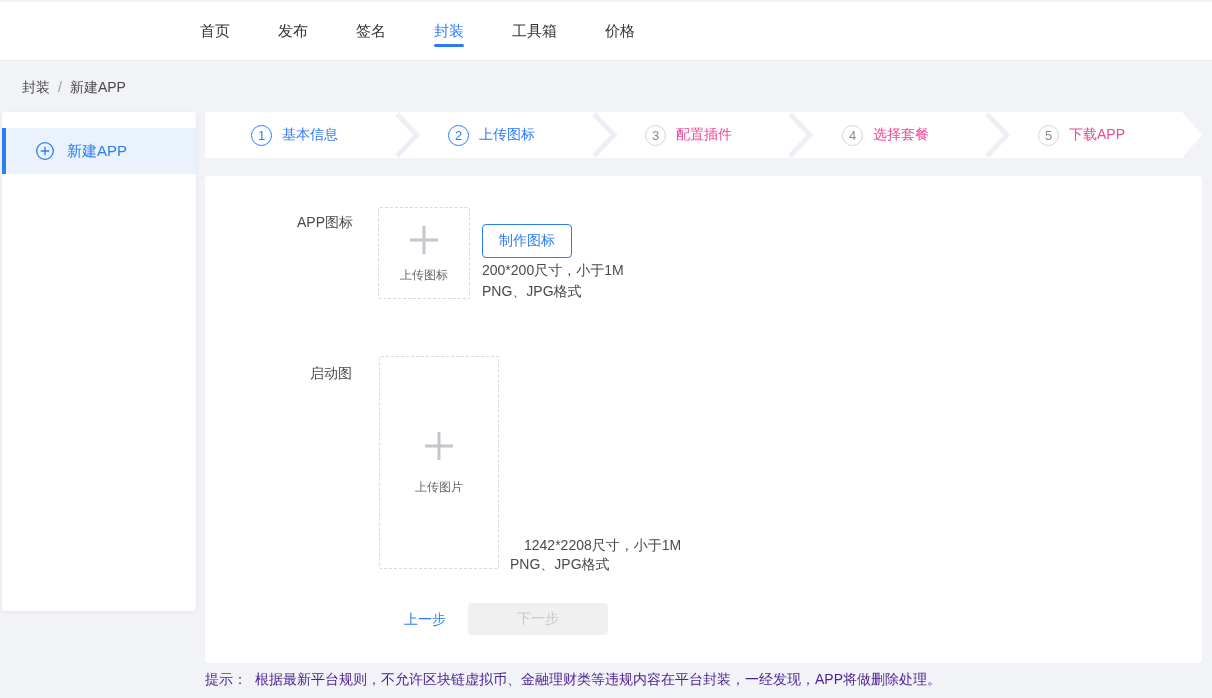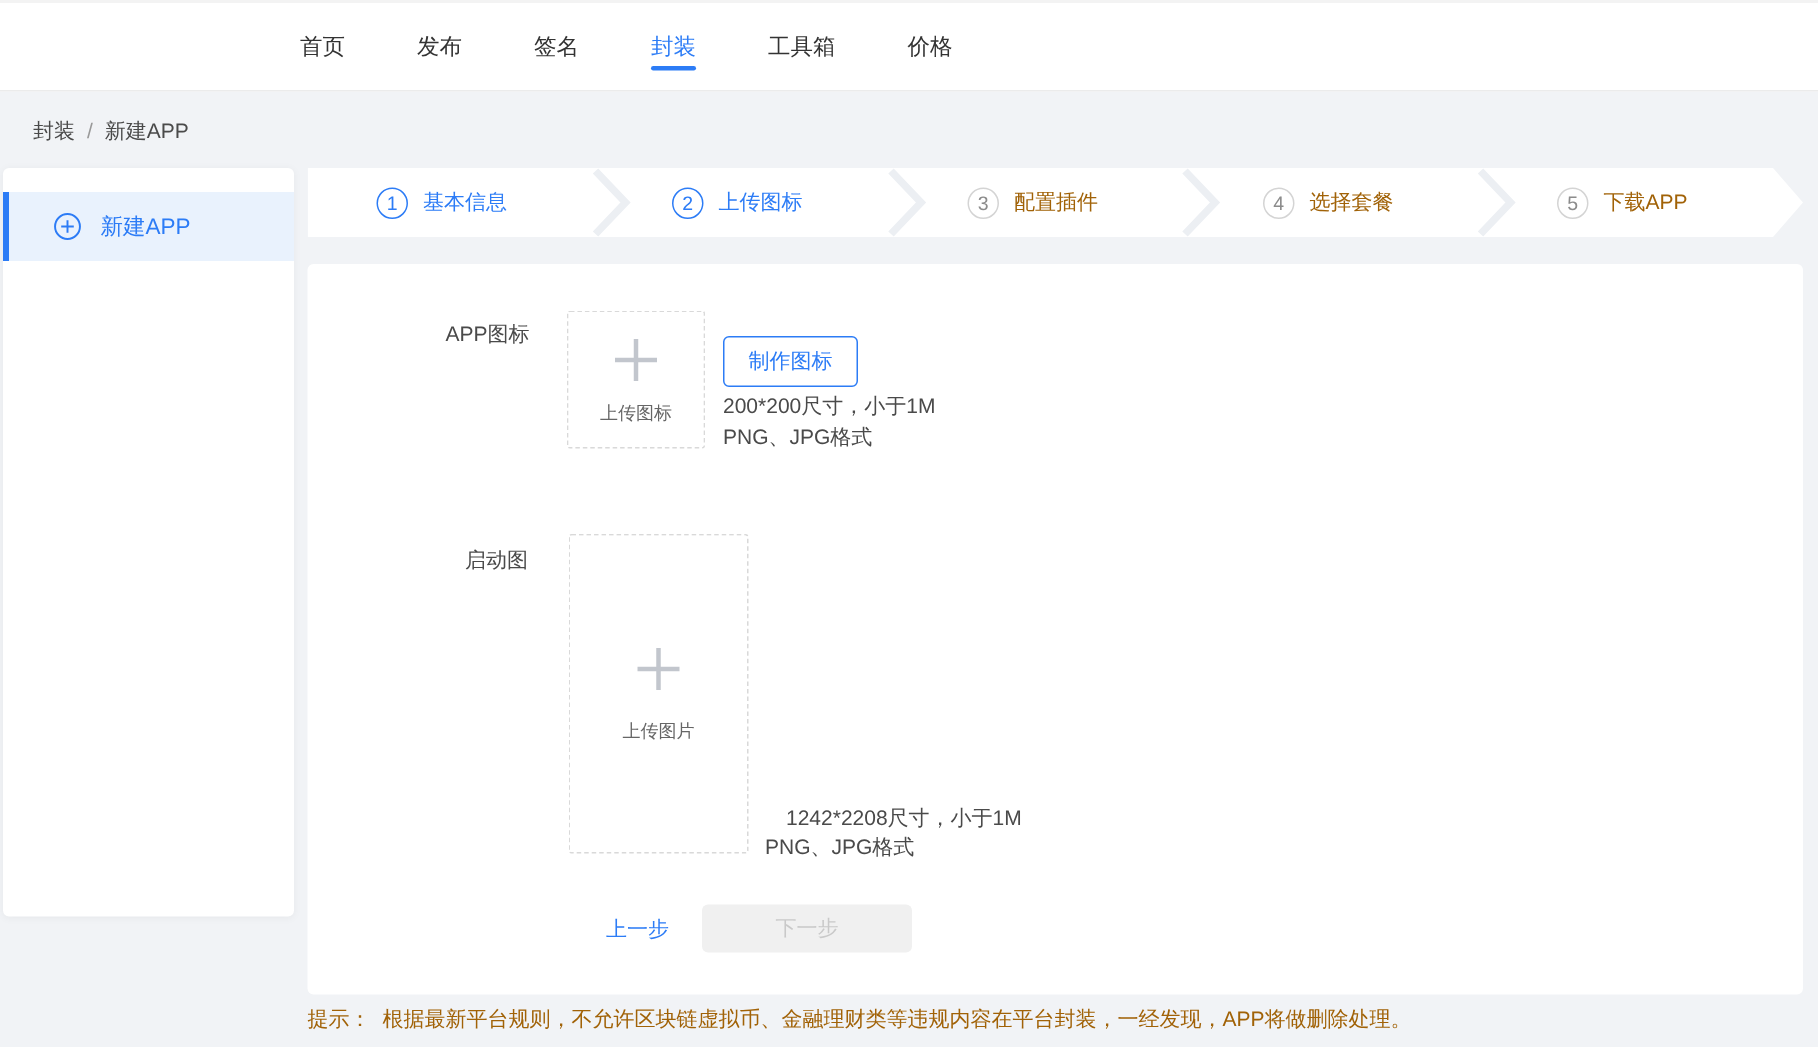--- a/index.html
+++ b/index.html
@@ -32,41 +32,41 @@
   .side-item + .side-item { margin-top:15px; }
   .side-icon { display:flex; align-items:center; }
 
   
   .stepbar { position:absolute; left:205px; top:112px; width:997px; height:46px; background:#fff;
              clip-path:polygon(0 0, 977px 0, 997px 23px, 977px 46px, 0 46px); }
   .chevrons { position:absolute; left:0; top:0; }
   .step { position:absolute; top:0; height:46px; display:flex; align-items:center; }
   .step-num { width:21px; height:21px; border-radius:50%; border:1px solid #d4d4d4; color:#8c8c8c;
               font-size:13px; display:flex; align-items:center; justify-content:center; background:#fff; }
-  .step-lbl { margin-left:10px; font-size:14px; color:#a16207; }
+  .step-lbl { margin-left:10px; font-size:14px; color:#ec4899; }
   .step.active .step-num { border-color:#2c7cf6; color:#2c7cf6; }
   .step.active .step-lbl { color:#2c7cf6; }
   .s1{left:46px;} .s2{left:243px;} .s3{left:440px;} .s4{left:637px;} .s5{left:833px;}
 
   
   .card { position:absolute; left:205px; top:176px; width:997px; height:487px; background:#fff; border-radius:4px; }
   .fld-label { position:absolute; font-size:14px; color:#4a4a4a; }
   .upload-box { position:absolute; border:1px dashed #d9d9d9; border-radius:2px; background:#fff;
                 display:flex; flex-direction:column; align-items:center; justify-content:center; cursor:pointer; }
   .upload-text { font-size:12px; color:#666; margin-top:10px; }
   .outline-btn { position:absolute; height:34px; padding:0 16px; background:#fff; border:1px solid #2c7cf6;
                  border-radius:4px; color:#2c7cf6; font-size:14px; cursor:pointer;
                  font-family:"Liberation Sans", sans-serif; }
   .hint { position:absolute; font-size:14px; color:#4a4a4a; }
   .prev-link { position:absolute; font-size:14px; color:#2c7cf6; cursor:pointer; }
   .next-btn { position:absolute; width:140px; height:32px; background:#f0f0f0; border:none; border-radius:4px;
               color:#c9c9c9; font-size:14px; cursor:not-allowed; font-family:"Liberation Sans", sans-serif; }
 
   
-  .tip { position:absolute; left:205px; top:671px; font-size:14px; color:#a16207; }
+  .tip { position:absolute; left:205px; top:671px; font-size:14px; color:#4c1d95; }
   .tip .tip-label { margin-right:8px; }
 </style>
 </head>
 <body>
 
 <div class="page">
 
   <header class="topnav">
     <div class="topnav-inner">
       <div class="nav-item">

